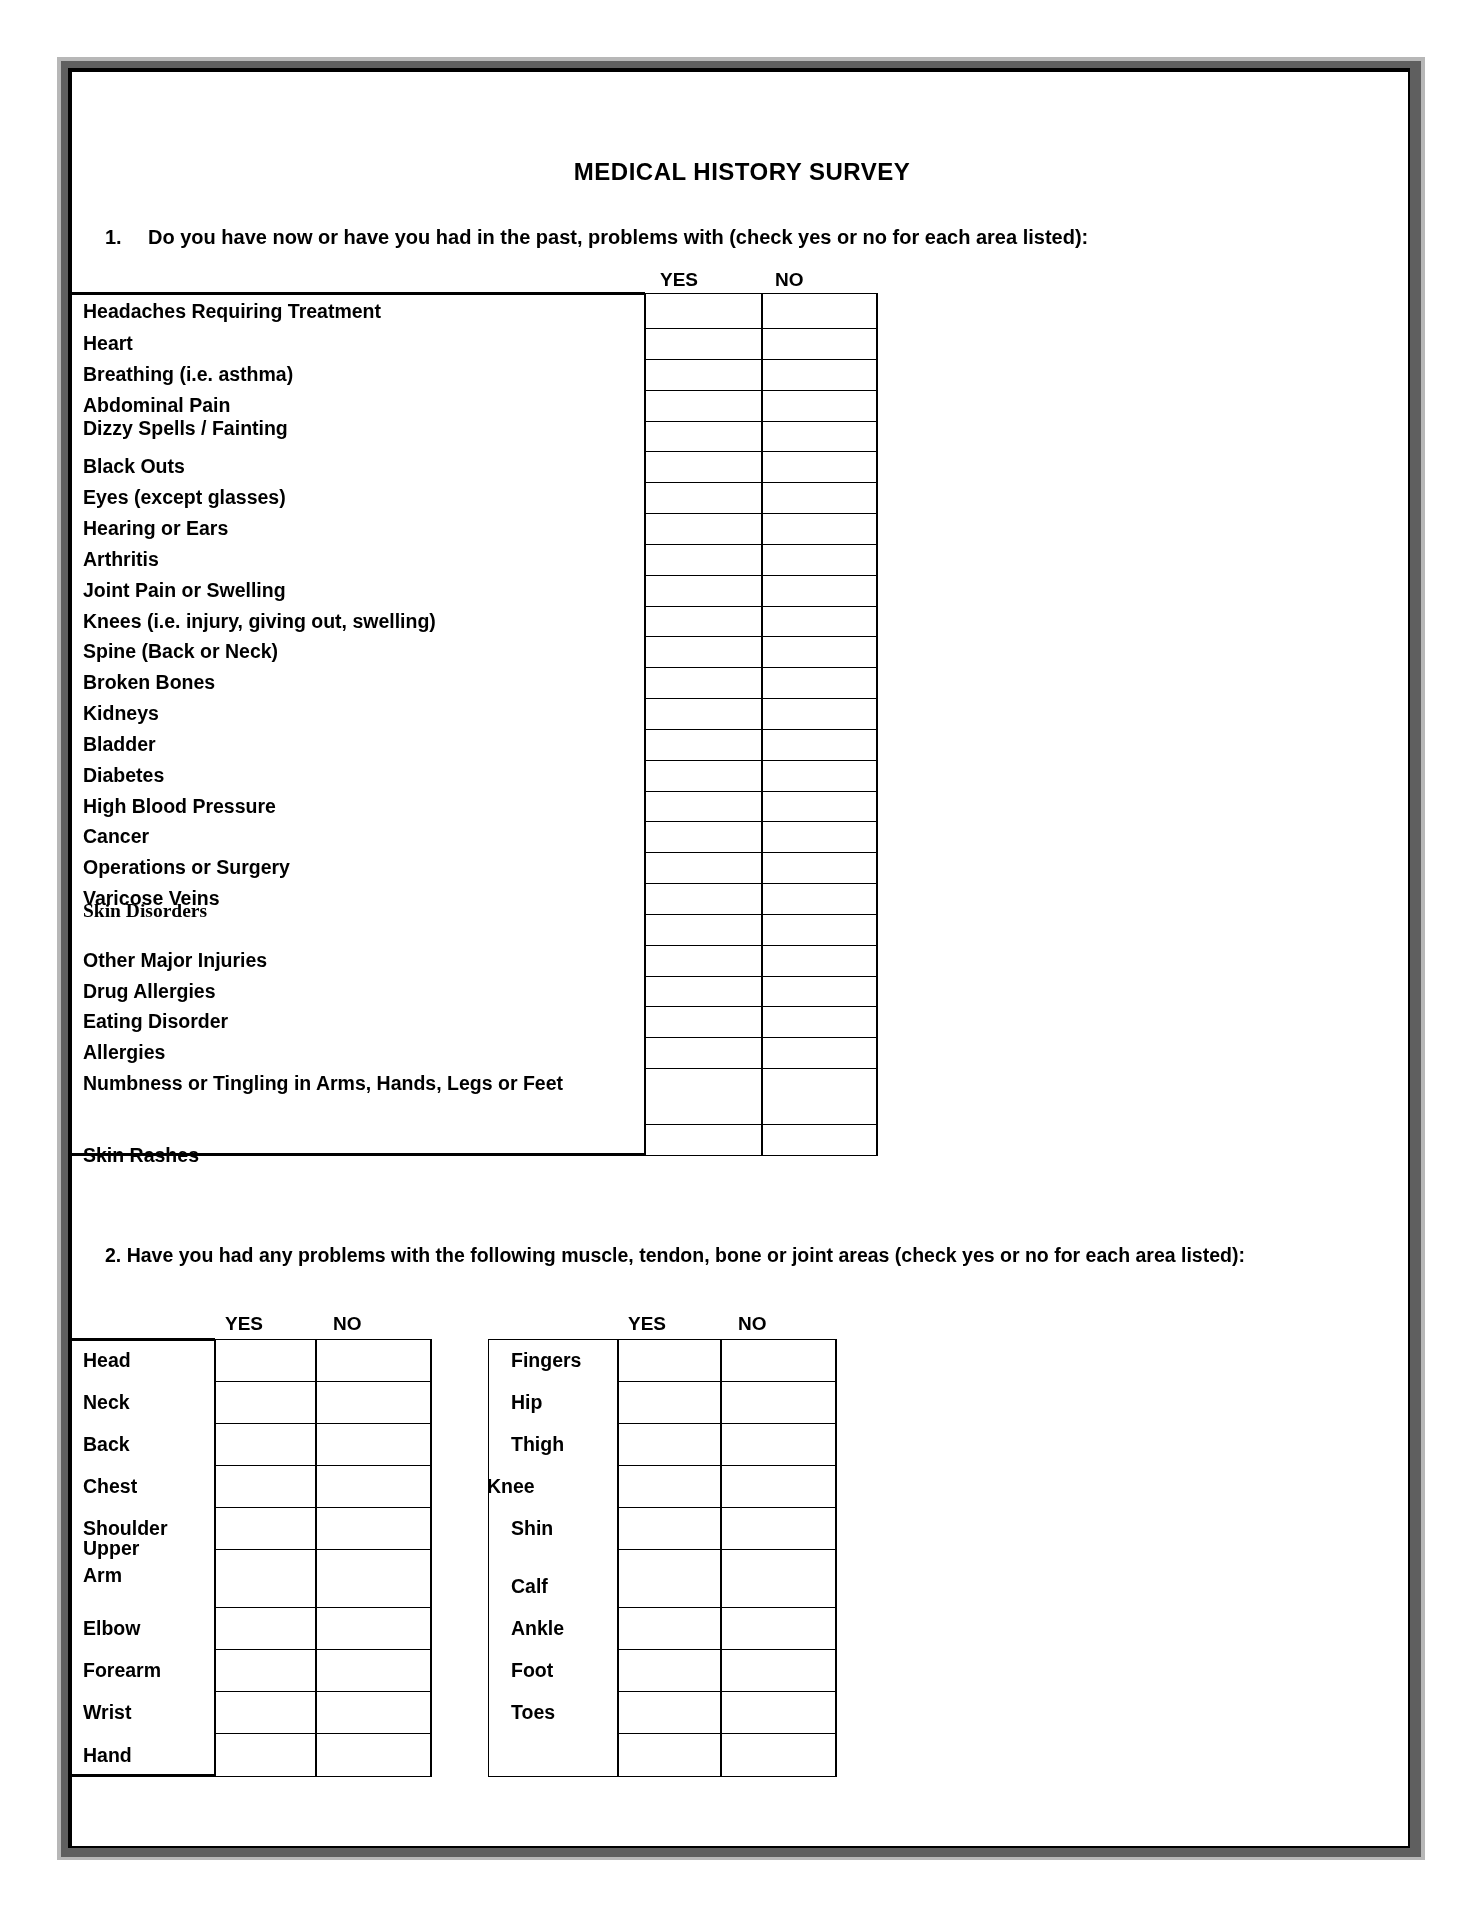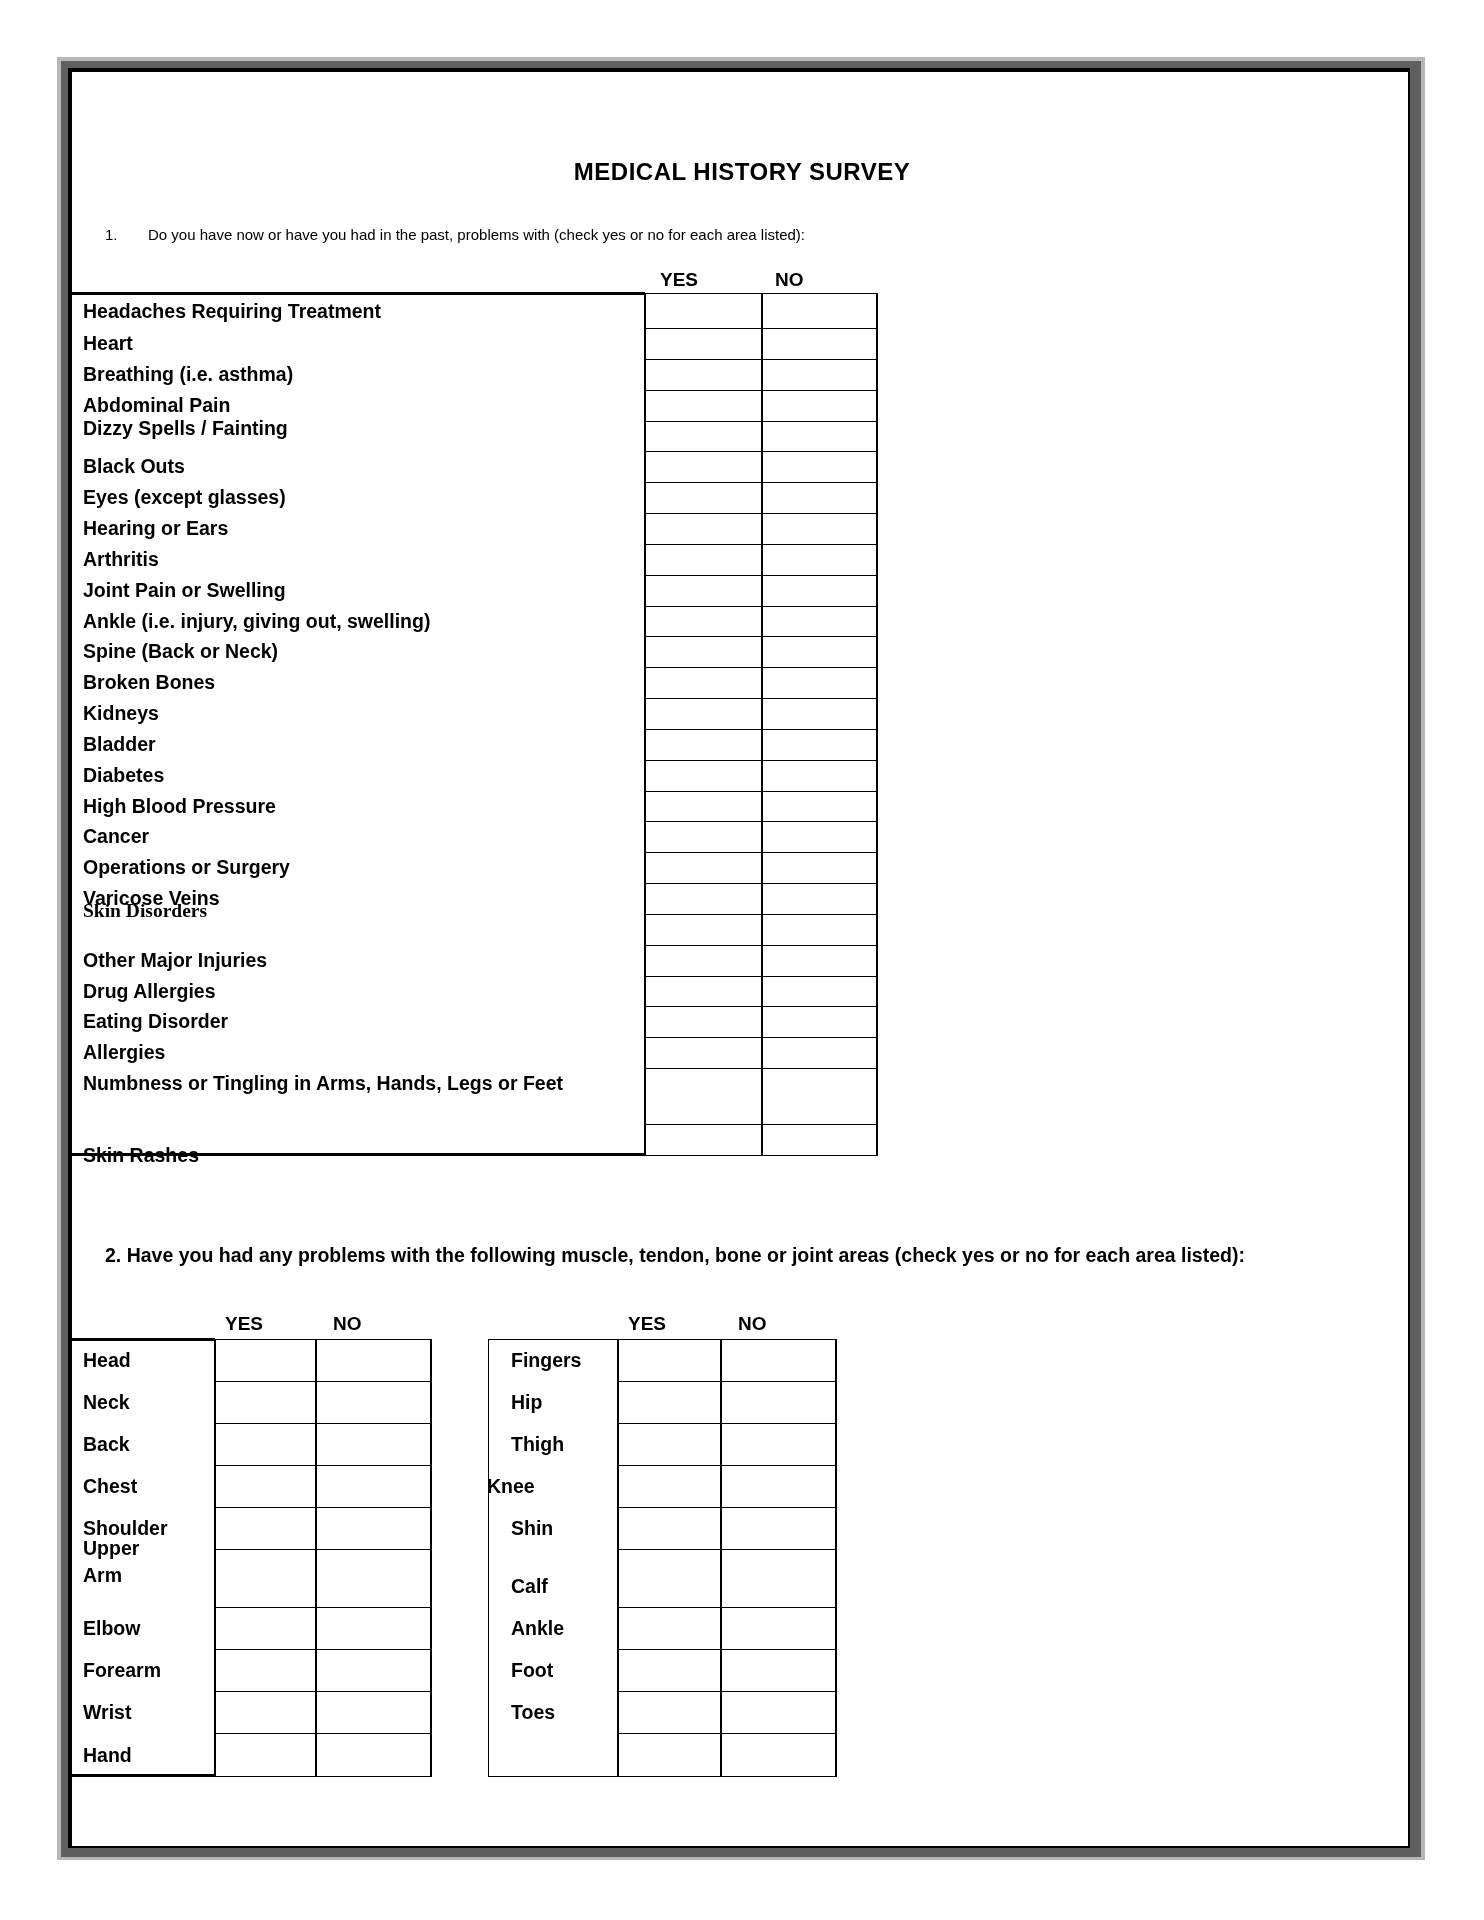--- a/index.html
+++ b/index.html
@@ -8,21 +8,21 @@
   .frame-outer { position:absolute; left:57px; top:57px; width:1368px; height:1803px;
                  background:#b7b7b7; }
   .frame-mid { position:absolute; left:61px; top:61px; width:1360px; height:1796px;
                background:#5f5f5f; }
   .frame-inner { position:absolute; left:68px; top:68px; width:1342px; height:1780px;
                  background:#000; }
   .page { position:absolute; left:72px; top:72px; width:1336px; height:1774px;
           background:#fff; }
   .title { position:absolute; left:0; width:1484px; top:158px; text-align:center;
            font-size:24px; font-weight:bold; letter-spacing:0.5px; }
-  .q1 { position:absolute; left:105px; top:226px; font-size:15px; font-weight:normal; white-space:nowrap; }
+  .q1 { position:absolute; left:105px; top:226px; font-size:20px; font-weight:bold; white-space:nowrap; }
   .q1 .num { display:inline-block; width:43px; }
   .colhdr { position:absolute; font-size:19px; font-weight:bold; text-align:left; }
 
   
   .s1-box { position:absolute; left:72px; top:292px; width:573px; height:864px;
             border-top:3px solid #000; border-bottom:3px solid #000; box-sizing:border-box; }
   .s1-labels { position:absolute; left:83px; top:293px; width:560px; }
   .s1-label { position:absolute; left:0; font-size:19.5px; font-weight:bold; line-height:26px; white-space:nowrap; }
   .s1-grid { position:absolute; left:644px; top:293px; width:234px; }
   .cell-row { position:absolute; left:0; width:234px; display:flex; box-sizing:border-box; }
@@ -62,21 +62,21 @@
     <div class="s1-label" style="top: 5px;">Headaches Requiring Treatment</div>
     <div class="s1-label" style="top: 37px;">Heart</div>
     <div class="s1-label" style="top: 67.84px;">Breathing (i.e. asthma)</div>
     <div class="s1-label" style="top: 98.68px;">Abdominal Pain</div>
     <div class="s1-label" style="top: 122px;">Dizzy Spells / Fainting</div>
     <div class="s1-label" style="top: 160.36px;">Black Outs</div>
     <div class="s1-label" style="top: 191.2px;">Eyes (except glasses)</div>
     <div class="s1-label" style="top: 222.04px;">Hearing or Ears</div>
     <div class="s1-label" style="top: 252.88px; text-align: center;">Arthritis</div>
     <div class="s1-label" style="top: 283.72px;">Joint Pain or Swelling</div>
-    <div class="s1-label" style="top: 314.56px;">Ankle (i.e. injury, giving out, swelling)</div>
+    <div class="s1-label" style="top: 314.56px;">Knees (i.e. injury, giving out, swelling)</div>
     <div class="s1-label" style="top: 345.4px;">Spine (Back or Neck)</div>
     <div class="s1-label" style="top: 376.24px;">Broken Bones</div>
     <div class="s1-label" style="top: 407.08px;">Kidneys</div>
     <div class="s1-label" style="top: 437.92px;">Bladder</div>
     <div class="s1-label" style="top: 468.76px;">Diabetes</div>
     <div class="s1-label" style="top: 499.6px;">High Blood Pressure</div>
     <div class="s1-label" style="top: 530.44px;">Cancer</div>
     <div class="s1-label" style="top: 561.28px;">Operations or Surgery</div>
     <div class="s1-label" style="top: 592.12px;">Varicose Veins</div>
     <div class="s1-label" style="top: 605px; font-family: Liberation Serif, serif;">Skin Disorders</div>

